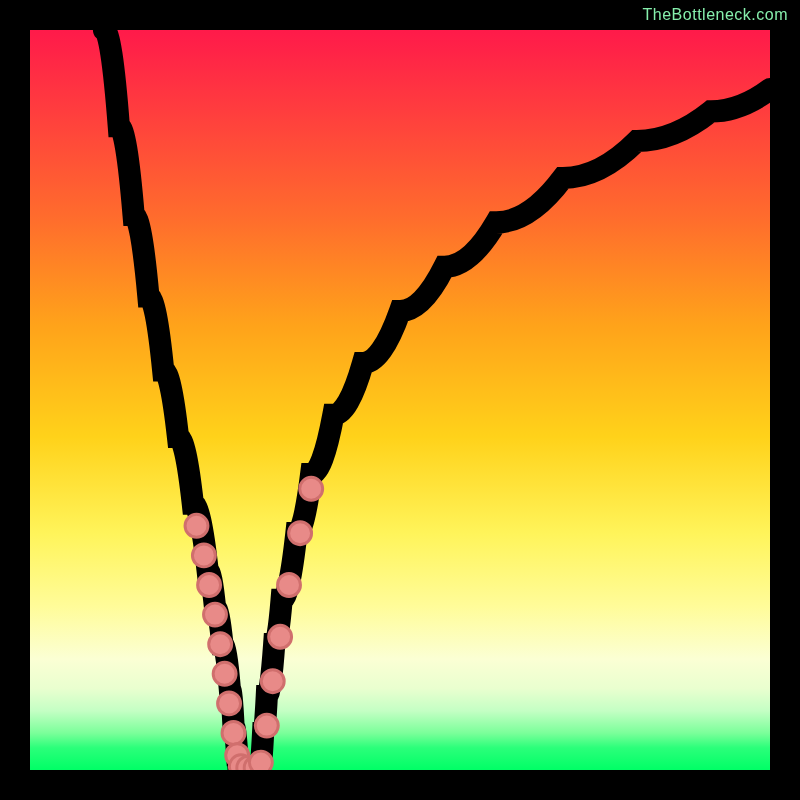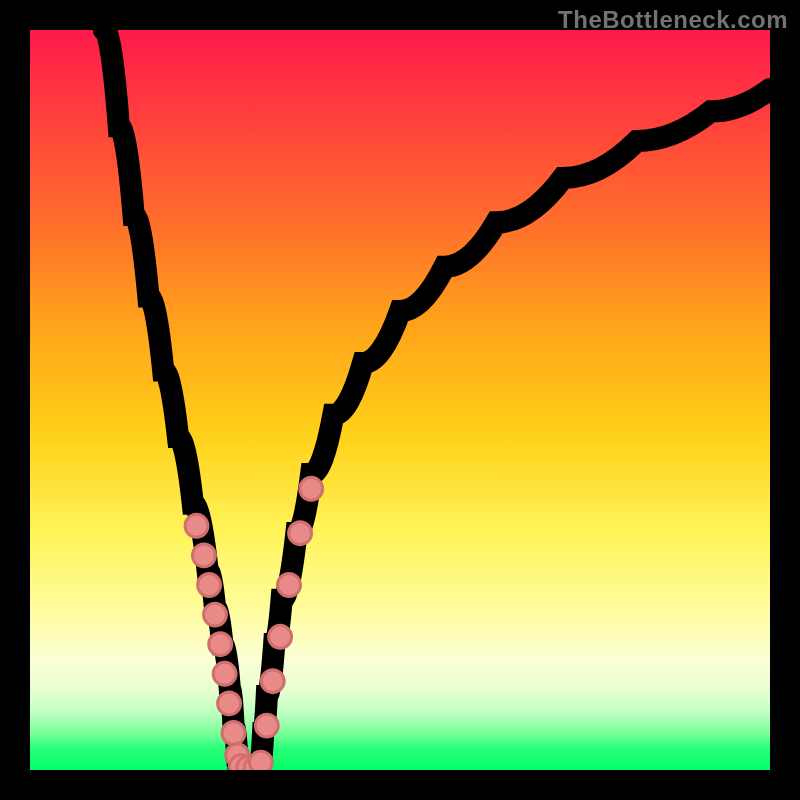--- a/index.html
+++ b/index.html
@@ -14,23 +14,23 @@
   .stage {
     position: relative;
     width: 800px;
     height: 800px;
     background: #000;
   }
   .watermark {
     position: absolute;
     top: 6px;
     right: 12px;
-    color: #737373;
-    font-size: 24px;
-    font-weight: 700;
+    color: #86efac;
+    font-size: 16px;
+    font-weight: 400;
     letter-spacing: 0.5px;
     z-index: 10;
   }
   .plot {
     position: absolute;
     left: 30px;
     top: 30px;
     width: 740px;
     height: 740px;
     overflow: hidden;

